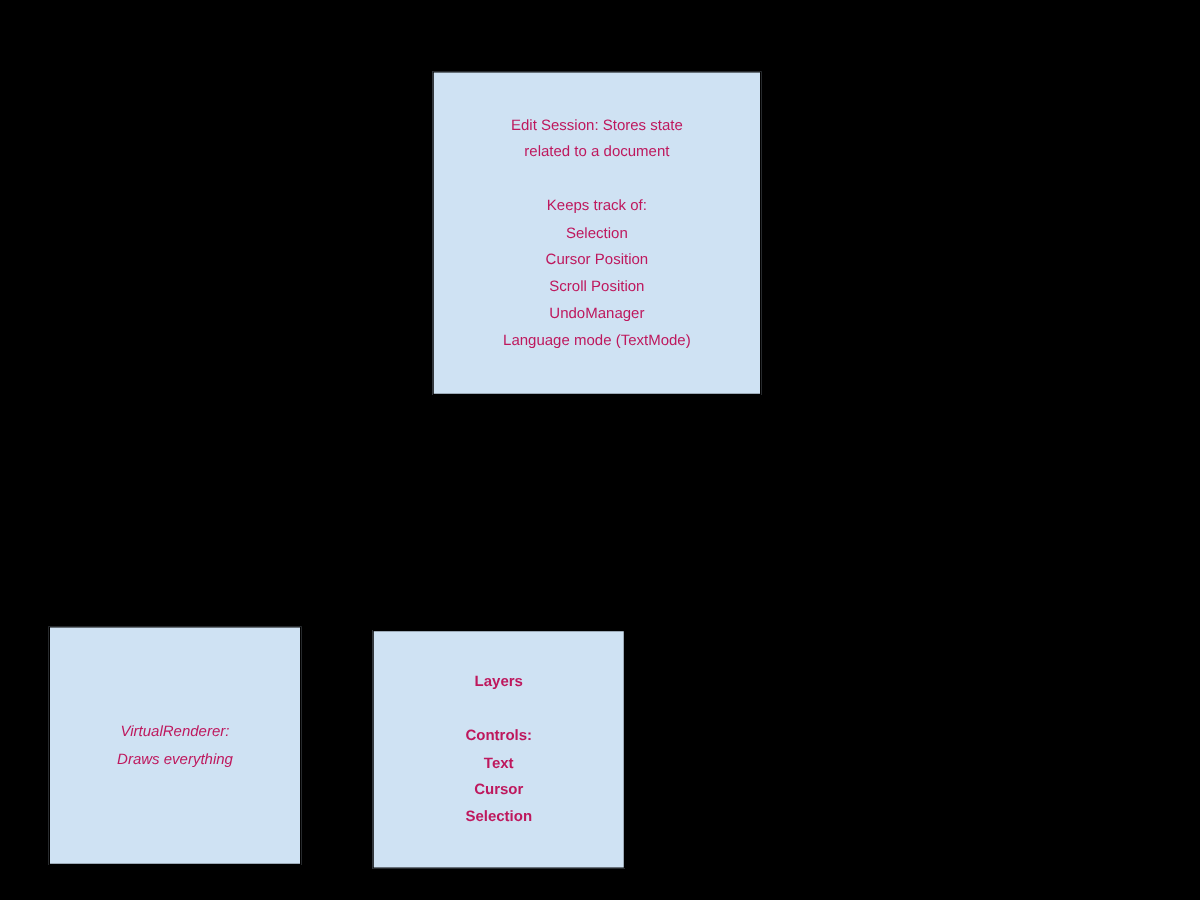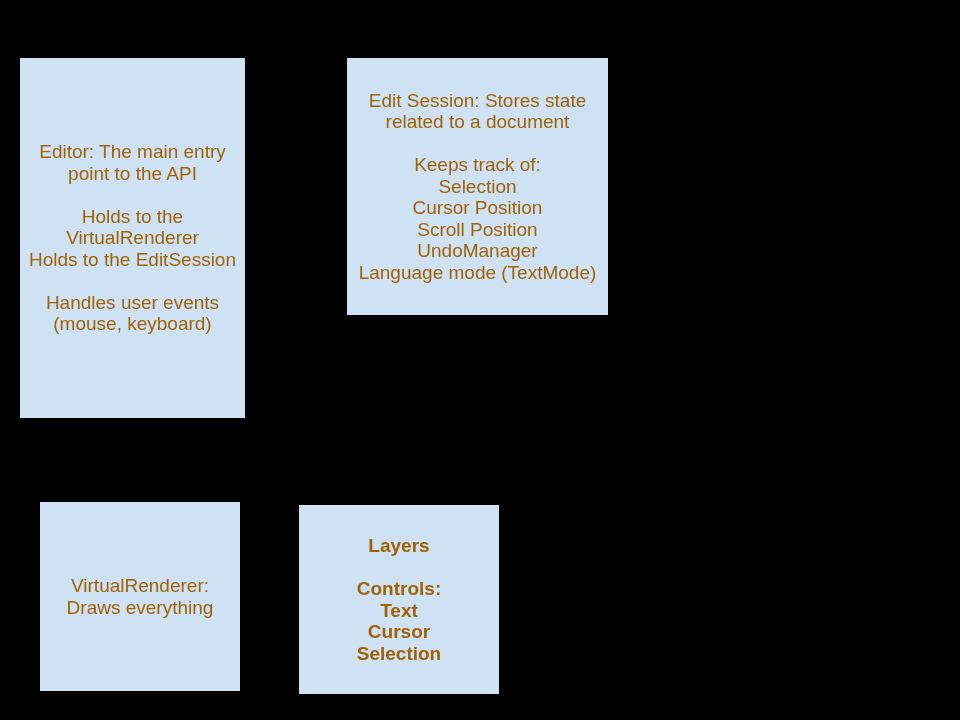--- a/index.html
+++ b/index.html
@@ -20,50 +20,39 @@
     background: #cfe2f3;
     border: 1px solid #000000;
     box-sizing: border-box;
     display: flex;
     align-items: center;
     justify-content: center;
   }
   .box-text {
     display: block;
     width: 100%;
-    color: #a16207;
-    font-size: 19px;
+    color: #be185d;
+    font-size: 12px;
     line-height: 21.5px;
     text-align: center;
     white-space: pre-line;
   }
   
   #box-editor          { left: 19px;  top: 57px;  width: 227px; height: 362px; }
   #box-edit-session    { left: 346px; top: 57px;  width: 263px; height: 259px; }
   #box-document        { left: 730px; top: 57px;  width: 201px; height: 259px; }
   #box-textmode        { left: 730px; top: 365px; width: 201px; height: 193px; }
-  #box-virtual-renderer{ left: 39px;  top: 501px; width: 202px; height: 191px; }
+  #box-virtual-renderer{ left: 39px;  top: 501px; width: 202px; height: 191px; font-style: italic; }
   #box-layers          { left: 298px; top: 504px; width: 202px; height: 191px; font-weight: bold; }
 </style>
 </head>
 <body>
 
 <div id="canvas">
 
-  <div class="box" id="box-editor">
-    <span class="box-text">Editor: The main entry
-point to the API
-
-Holds to the
-VirtualRenderer
-Holds to the EditSession
-
-Handles user events
-(mouse, keyboard)</span>
-  </div>
 
   <div class="box" id="box-edit-session">
     <span class="box-text">Edit Session: Stores state
 related to a document
 
 Keeps track of:
 Selection
 Cursor Position
 Scroll Position
 UndoManager

